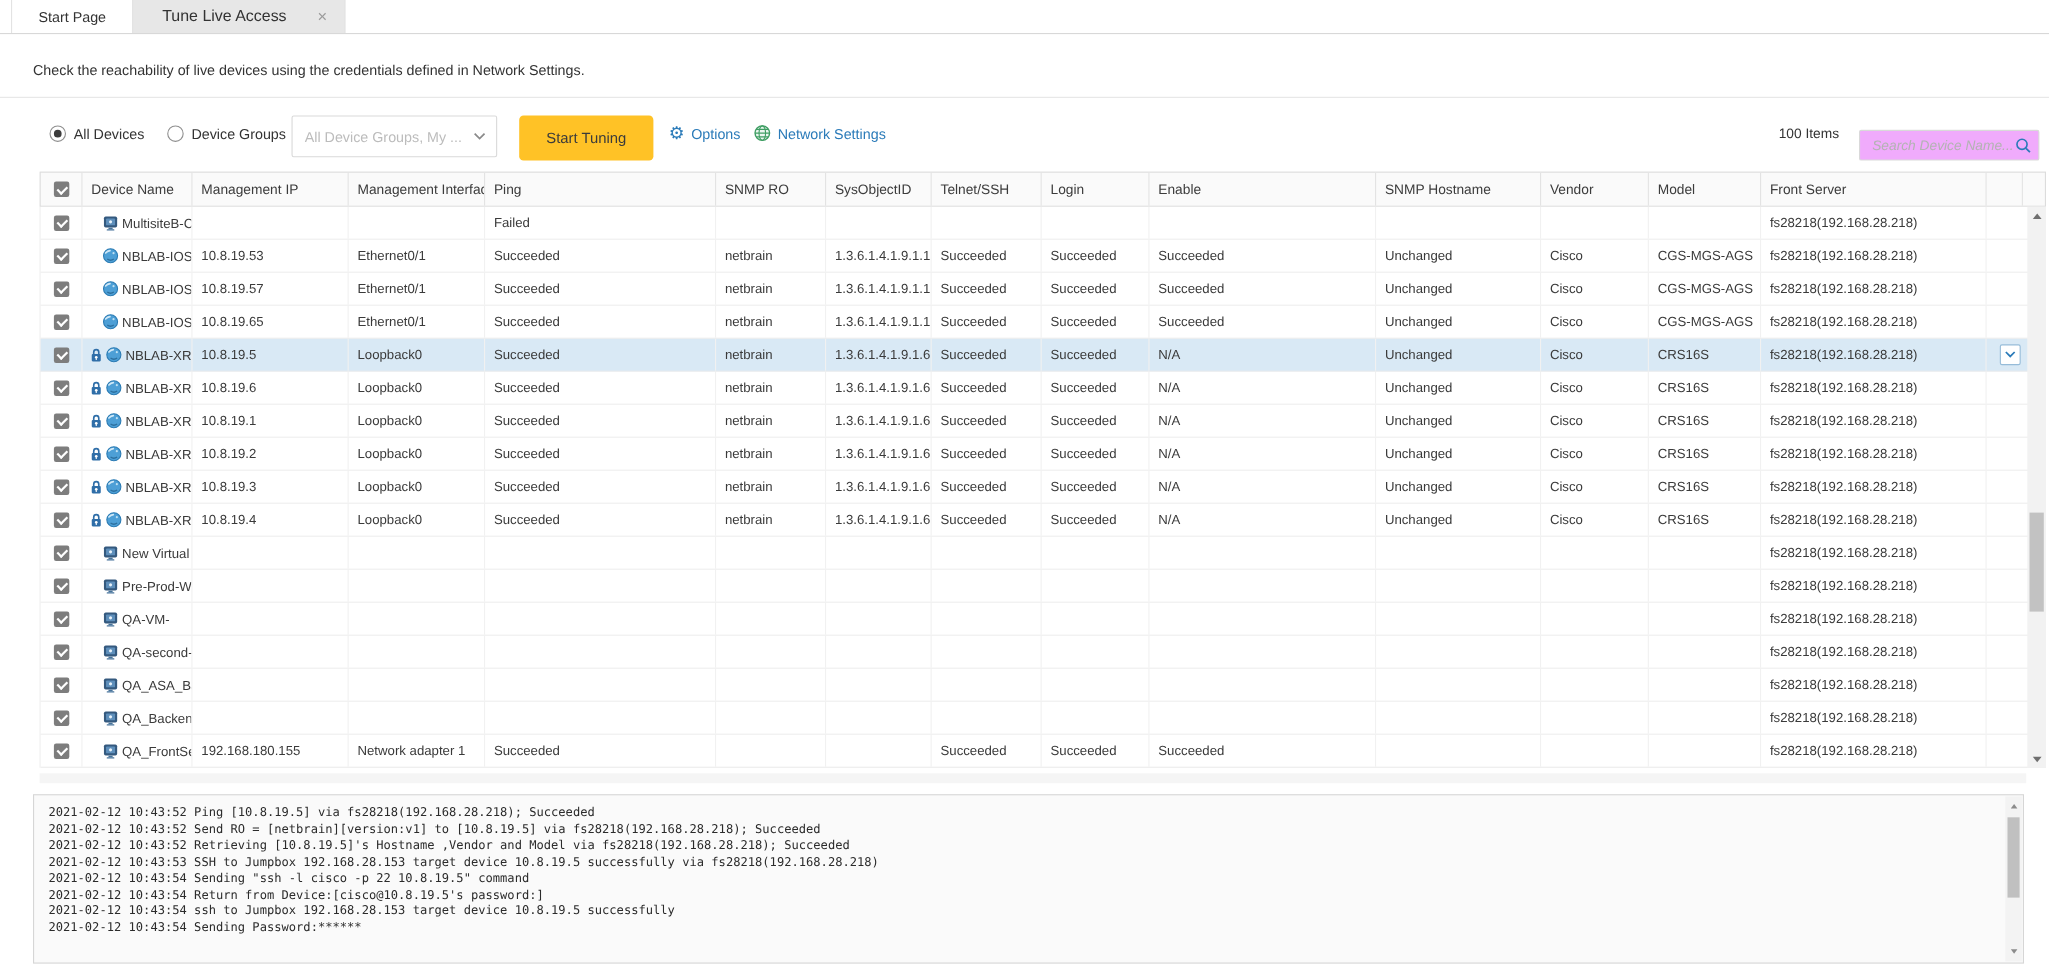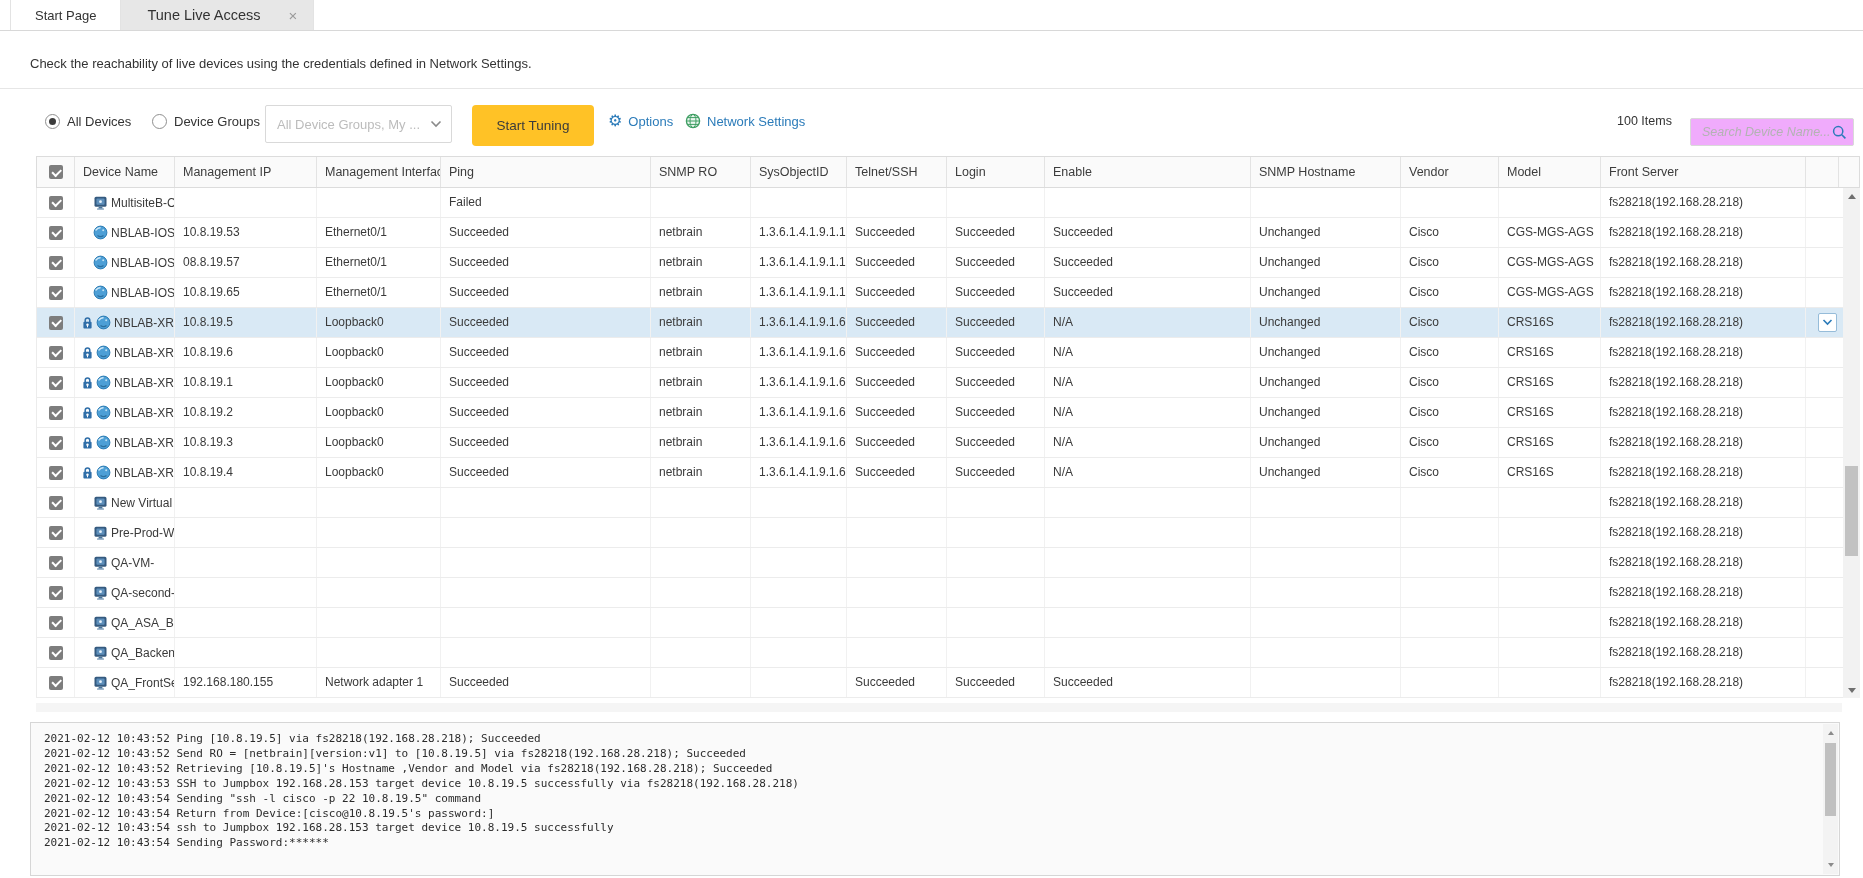--- a/index.html
+++ b/index.html
@@ -220,21 +220,21 @@
           <span class="icon-wrap">
             <svg width="15" height="15" viewBox="0 0 15 15">
               <circle cx="7.5" cy="7.5" r="6.4" fill="#4d9fd6" stroke="#2c7cb4" stroke-width="1"></circle>
               <path d="M3 5 a6 6 0 0 1 4-2.2" stroke="#cfe8f7" stroke-width="1.5" fill="none" stroke-linecap="round"></path>
               <path d="M4.5 10.5 a5 5 0 0 0 6 0" stroke="#2c6f9e" stroke-width="1.2" fill="none"></path>
               <circle cx="10.2" cy="5.2" r="1" fill="#bfe0f2"></circle>
             </svg>
           </span>
           <span class="dn">NBLAB-IOS-CE2</span>
         </div>
-        <div class="td">08.8.19.57</div>
+        <div class="td">10.8.19.57</div>
         <div class="td">Ethernet0/1</div>
         <div class="td">Succeeded</div>
         <div class="td">netbrain</div>
         <div class="td">1.3.6.1.4.1.9.1.1</div>
         <div class="td">Succeeded</div>
         <div class="td">Succeeded</div>
         <div class="td">Succeeded</div>
         <div class="td">Unchanged</div>
         <div class="td">Cisco</div>
         <div class="td">CGS-MGS-AGS</div>

